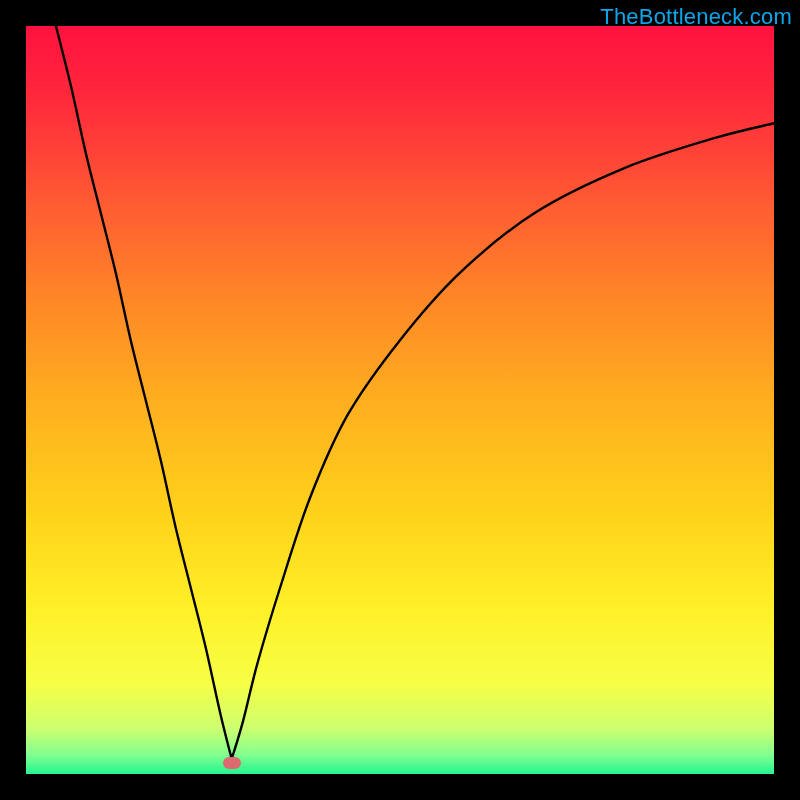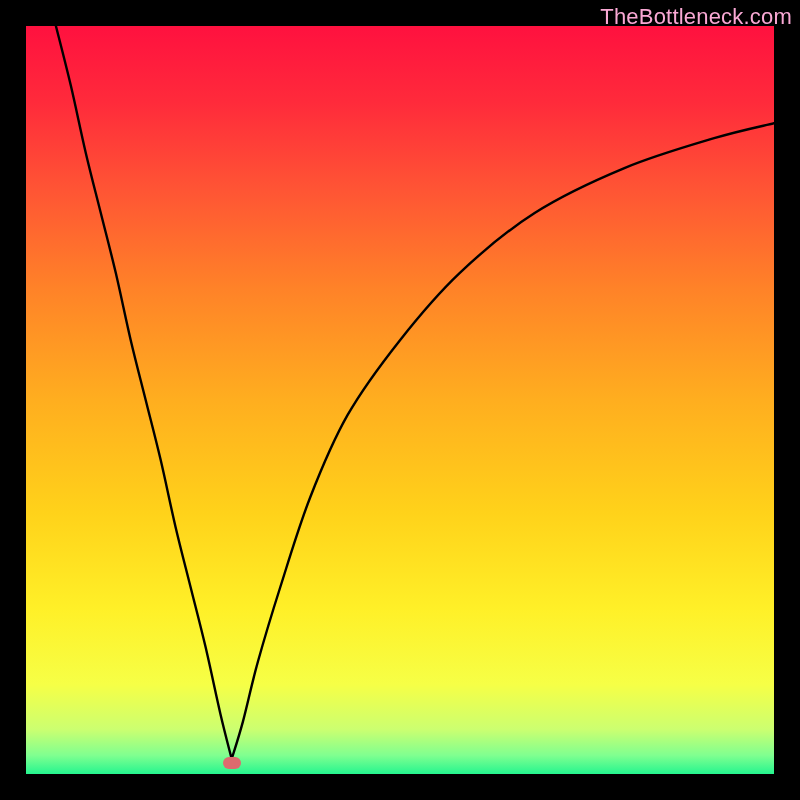--- a/index.html
+++ b/index.html
@@ -14,21 +14,21 @@
   .outer {
     position: relative;
     width: 800px;
     height: 800px;
     background: #000;
   }
   .watermark {
     position: absolute;
     top: 4px;
     right: 8px;
-    color: #f9a8d4;
+    color: #0ea5e9;
     font-size: 22px;
     font-weight: 400;
     letter-spacing: 0.2px;
     z-index: 10;
   }
   .plot {
     position: absolute;
     left: 26px;
     top: 26px;
     width: 748px;

